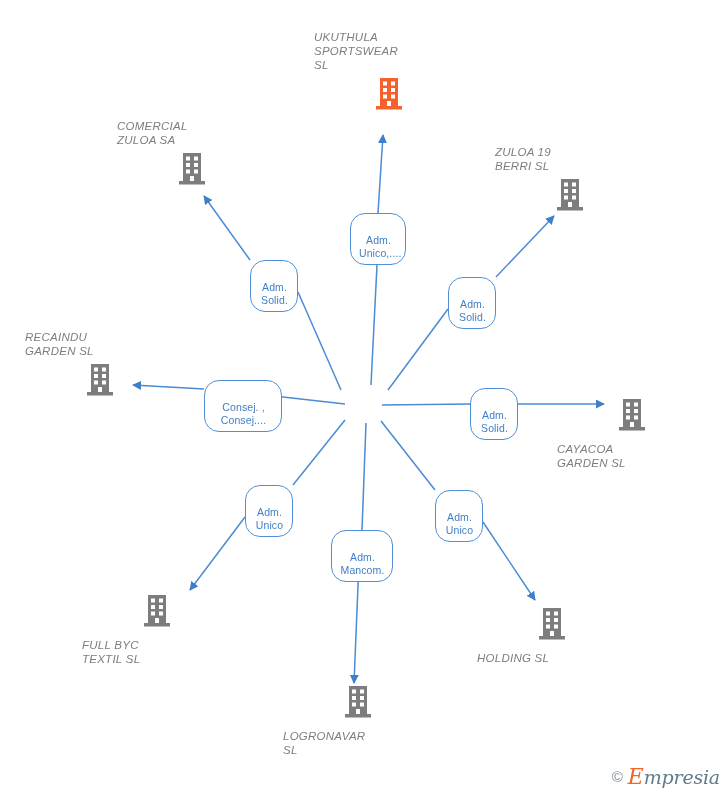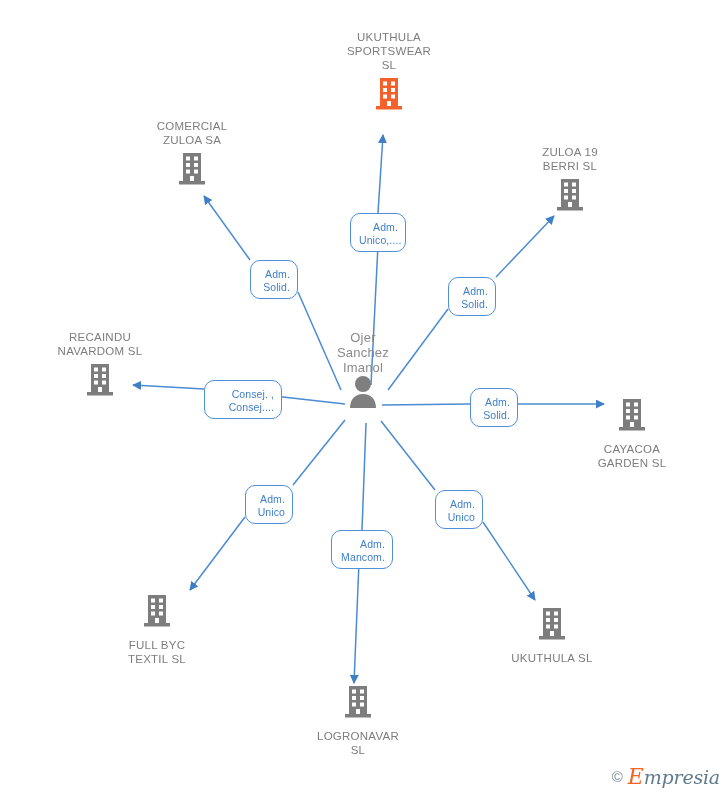--- a/index.html
+++ b/index.html
@@ -25,22 +25,23 @@
     width: 728px;
     height: 795px;
     pointer-events: none;
   }
 
   
   .node {
     position: absolute;
     width: 150px;
     margin-left: -75px;
-    text-align: center;
+    text-align: left;
     line-height: 14px;
+    font-style: italic;
   }
   .node-label {
     font-size: 11.5px;
     color: #7d7d7d;
     letter-spacing: 0.25px;
     white-space: pre-line;
   }
   .node-icon {
     display: block;
     margin: 0 auto;
@@ -54,27 +55,27 @@
     line-height: 15px;
     letter-spacing: 0.2px;
     white-space: pre-line;
   }
 
   
   .edge-label {
     position: absolute;
     box-sizing: border-box;
     border: 1.4px solid #4f90d8;
-    border-radius: 10px;
+    border-radius: 15px;
     background: #ffffff;
     color: #3f7fc8;
     font-size: 10.5px;
     line-height: 13px;
-    padding: 7px 7px 4px 8px;
-    text-align: right;
+    padding: 20px 7px 4px 8px;
+    text-align: center;
     white-space: pre-line;
     letter-spacing: 0.1px;
   }
 
   
   #watermark {
     position: absolute;
     right: 8px;
     bottom: 6px;
     display: flex;
@@ -209,21 +210,21 @@
         <rect x="17" y="13" width="4" height="4"></rect>
         <rect x="9" y="19.5" width="4" height="4"></rect>
         <rect x="17" y="19.5" width="4" height="4"></rect>
         <rect x="13" y="26" width="4" height="5"></rect>
       </g>
     </svg>
   </div>
 
   <div class="node label-above" style="left:100px; top:330px;">
     <div class="node-label">RECAINDU
-NAVARDOM SL</div>
+GARDEN SL</div>
     <svg class="node-icon" width="30" height="36" viewBox="0 0 30 36">
       <rect x="6" y="3" width="18" height="28" fill="#7d7d7d"></rect>
       <rect x="2" y="31" width="26" height="3.5" fill="#7d7d7d"></rect>
       <g fill="#ffffff">
         <rect x="9" y="6.5" width="4" height="4"></rect>
         <rect x="17" y="6.5" width="4" height="4"></rect>
         <rect x="9" y="13" width="4" height="4"></rect>
         <rect x="17" y="13" width="4" height="4"></rect>
         <rect x="9" y="19.5" width="4" height="4"></rect>
         <rect x="17" y="19.5" width="4" height="4"></rect>
@@ -275,49 +276,40 @@
       <g fill="#ffffff">
         <rect x="9" y="6.5" width="4" height="4"></rect>
         <rect x="17" y="6.5" width="4" height="4"></rect>
         <rect x="9" y="13" width="4" height="4"></rect>
         <rect x="17" y="13" width="4" height="4"></rect>
         <rect x="9" y="19.5" width="4" height="4"></rect>
         <rect x="17" y="19.5" width="4" height="4"></rect>
         <rect x="13" y="26" width="4" height="5"></rect>
       </g>
     </svg>
-    <div class="node-label">UKUTHULA  SL</div>
+    <div class="node-label">HOLDING  SL</div>
   </div>
 
   <div class="node label-below" style="left:358px; top:683px;">
     <svg class="node-icon" width="30" height="36" viewBox="0 0 30 36">
       <rect x="6" y="3" width="18" height="28" fill="#7d7d7d"></rect>
       <rect x="2" y="31" width="26" height="3.5" fill="#7d7d7d"></rect>
       <g fill="#ffffff">
         <rect x="9" y="6.5" width="4" height="4"></rect>
         <rect x="17" y="6.5" width="4" height="4"></rect>
         <rect x="9" y="13" width="4" height="4"></rect>
         <rect x="17" y="13" width="4" height="4"></rect>
         <rect x="9" y="19.5" width="4" height="4"></rect>
         <rect x="17" y="19.5" width="4" height="4"></rect>
         <rect x="13" y="26" width="4" height="5"></rect>
       </g>
     </svg>
     <div class="node-label">LOGRONAVAR
 SL</div>
   </div>
 
-  <div class="node label-above" style="left:363px; top:330px;">
-    <div class="person-label">Ojer
-Sanchez
-Imanol</div>
-    <svg class="node-icon" width="36" height="34" viewBox="0 0 36 34">
-      <circle cx="18" cy="9" r="8" fill="#7f7f7f"></circle>
-      <path d="M 18 19 C 26 19 31 24.5 31 33 L 5 33 C 5 24.5 10 19 18 19 Z" fill="#7f7f7f"></path>
-    </svg>
-  </div>
 
   <div id="watermark">
     <span class="copy">©</span>
     <span class="brand"><span class="cap">E</span><span>mpresia</span></span>
   </div>
 
 </div>
 
 </body></html>

